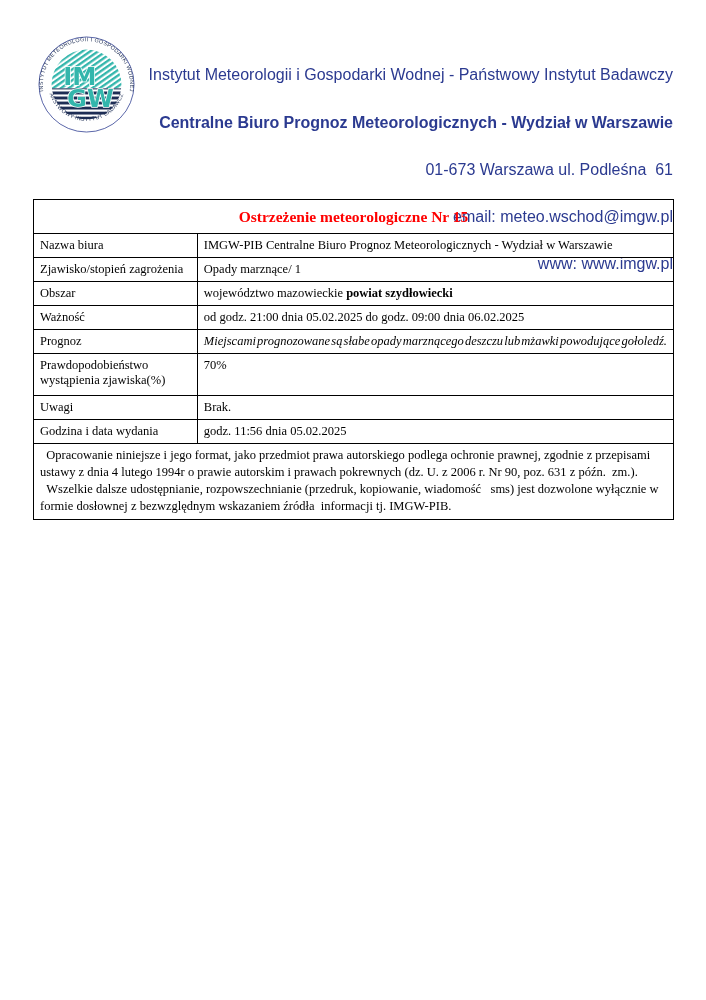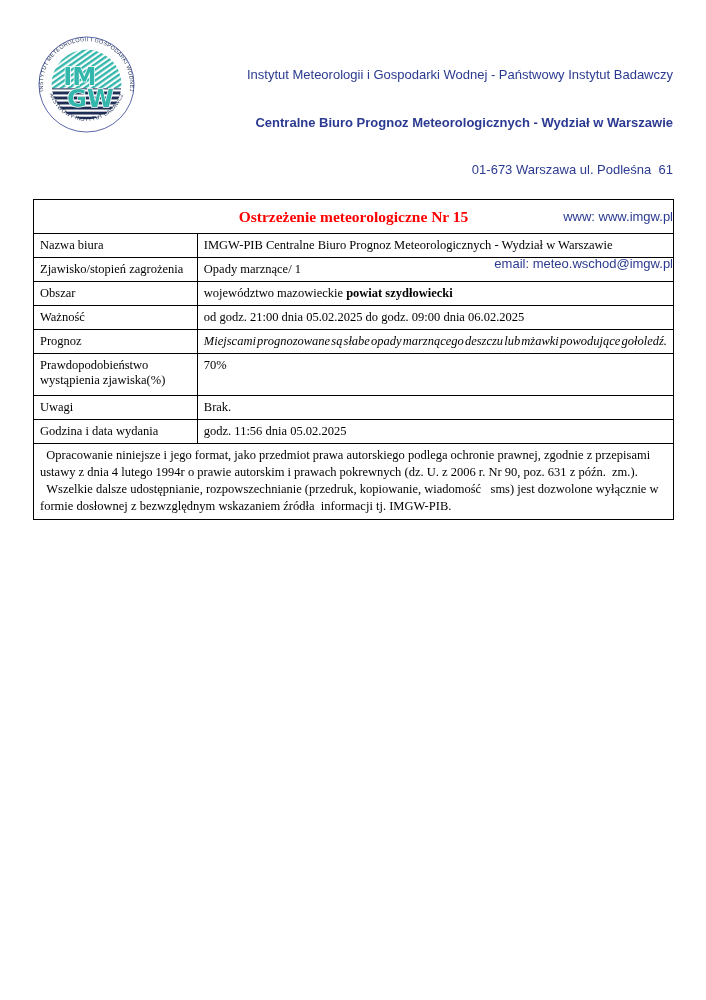--- a/index.html
+++ b/index.html
@@ -14,21 +14,21 @@
   
   .header {
     position:absolute; top:36px; left:38px; right:33px;
     display:flex; justify-content:space-between; align-items:flex-start;
   }
   .logo-wrap { width:97px; height:97px; flex:0 0 auto; }
   .logo-wrap svg { width:100%; height:100%; display:block; }
   .contact {
     text-align:right;
     font-family:"Liberation Sans", sans-serif;
-    font-size:13px;
+    font-size:16px;
     line-height:15.7px;
     color:#2b3a90;
     white-space:pre;
   }
   .contact .bold { font-weight:bold; }
   
   .wtable {
     position:absolute; left:33px; top:199px; width:641px;
     border-collapse:collapse;
     font-family:"Liberation Serif", serif;
@@ -102,22 +102,22 @@
 
         <text x="43" y="50" text-anchor="middle" font-family="DejaVu Sans, sans-serif" font-weight="bold" font-size="25" fill="#33b6ac" stroke="#ffffff" stroke-width="1.4" paint-order="stroke">IM</text>
         <text x="54" y="73" text-anchor="middle" font-family="DejaVu Sans, sans-serif" font-weight="bold" font-size="25" fill="#33b6ac" stroke="#ffffff" stroke-width="1.4" paint-order="stroke">GW</text>
       </svg>
     </div>
 
     <div class="contact">
       <div>Instytut Meteorologii i Gospodarki Wodnej - Państwowy Instytut Badawczy</div>
       <div class="bold">Centralne Biuro Prognoz Meteorologicznych - Wydział w Warszawie</div>
       <div>01-673 Warszawa ul. Podleśna  61</div>
+      <div>email: meteo.wschod@imgw.pl</div>
       <div>www: www.imgw.pl</div>
-      <div>email: meteo.wschod@imgw.pl</div>
     </div>
   </div>
 
   <table class="wtable">
     <tbody>
         <tr>
       <td colspan="2" class="title">Ostrzeżenie meteorologiczne Nr 15</td>
     </tr>
 
     <tr class="std">

